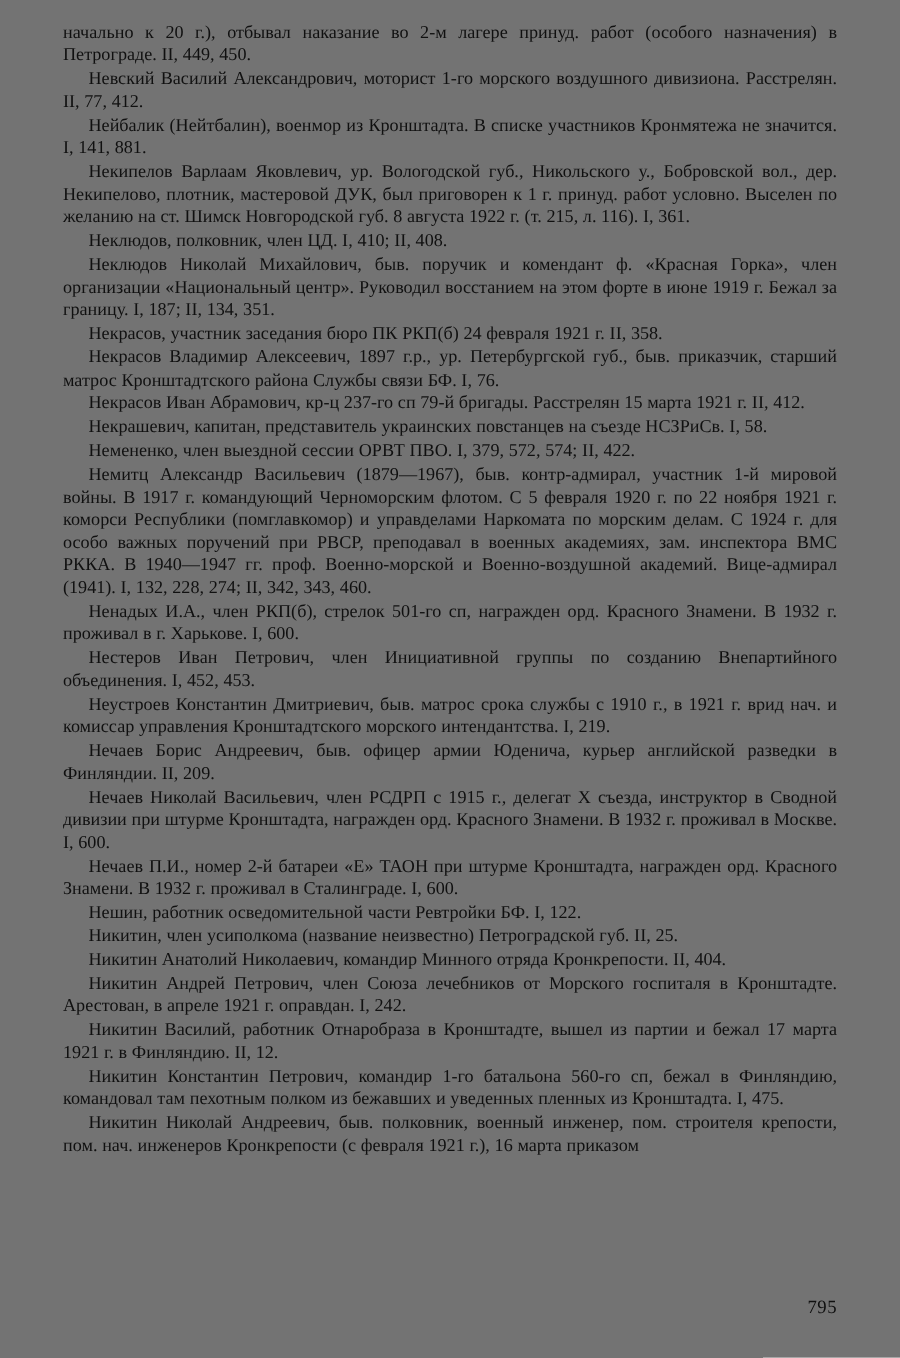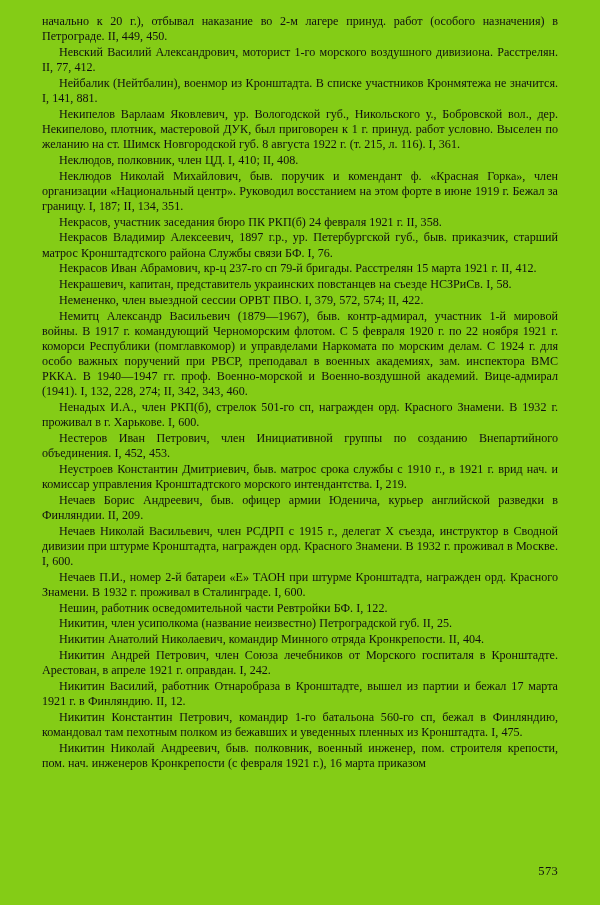--- a/index.html
+++ b/index.html
@@ -14,21 +14,21 @@
     color: #101010;
     position: relative;
     overflow: hidden;
   }
   .page {
     position: absolute;
     left: 0;
     top: 0;
     width: 600px;
     height: 905px;
-    background: #84cc16;
+    background: #737373;
   }
   .content {
     position: absolute;
     left: 42px;
     top: 14px;
     width: 516px;
   }
   .entry {
     font-size: 12.1px;
     line-height: 15.15px;
@@ -75,14 +75,14 @@
     <p class="entry">Нечаев Николай Васильевич, член РСДРП с 1915 г., делегат X съезда, инструктор в Сводной дивизии при штурме Кронштадта, награжден орд. Красного Знамени. В 1932 г. проживал в Москве. I, 600.</p>
     <p class="entry">Нечаев П.И., номер 2-й батареи «Е» ТАОН при штурме Кронштадта, награжден орд. Красного Знамени. В 1932 г. проживал в Сталинграде. I, 600.</p>
     <p class="entry">Нешин, работник осведомительной части Ревтройки БФ. I, 122.</p>
     <p class="entry">Никитин, член усиполкома (название неизвестно) Петроградской губ. II, 25.</p>
     <p class="entry">Никитин Анатолий Николаевич, командир Минного отряда Кронкрепости. II, 404.</p>
     <p class="entry">Никитин Андрей Петрович, член Союза лечебников от Морского госпиталя в Кронштадте. Арестован, в апреле 1921 г. оправдан. I, 242.</p>
     <p class="entry">Никитин Василий, работник Отнаробраза в Кронштадте, вышел из партии и бежал 17 марта 1921 г. в Финляндию. II, 12.</p>
     <p class="entry">Никитин Константин Петрович, командир 1-го батальона 560-го сп, бежал в Финляндию, командовал там пехотным полком из бежавших и уведенных пленных из Кронштадта. I, 475.</p>
     <p class="entry">Никитин Николай Андреевич, быв. полковник, военный инженер, пом. строителя крепости, пом. нач. инженеров Кронкрепости (с февраля 1921 г.), 16 марта приказом</p>
   </div>
-  <div class="folio">573</div>
+  <div class="folio">795</div>
 </div>
 
 </body></html>

